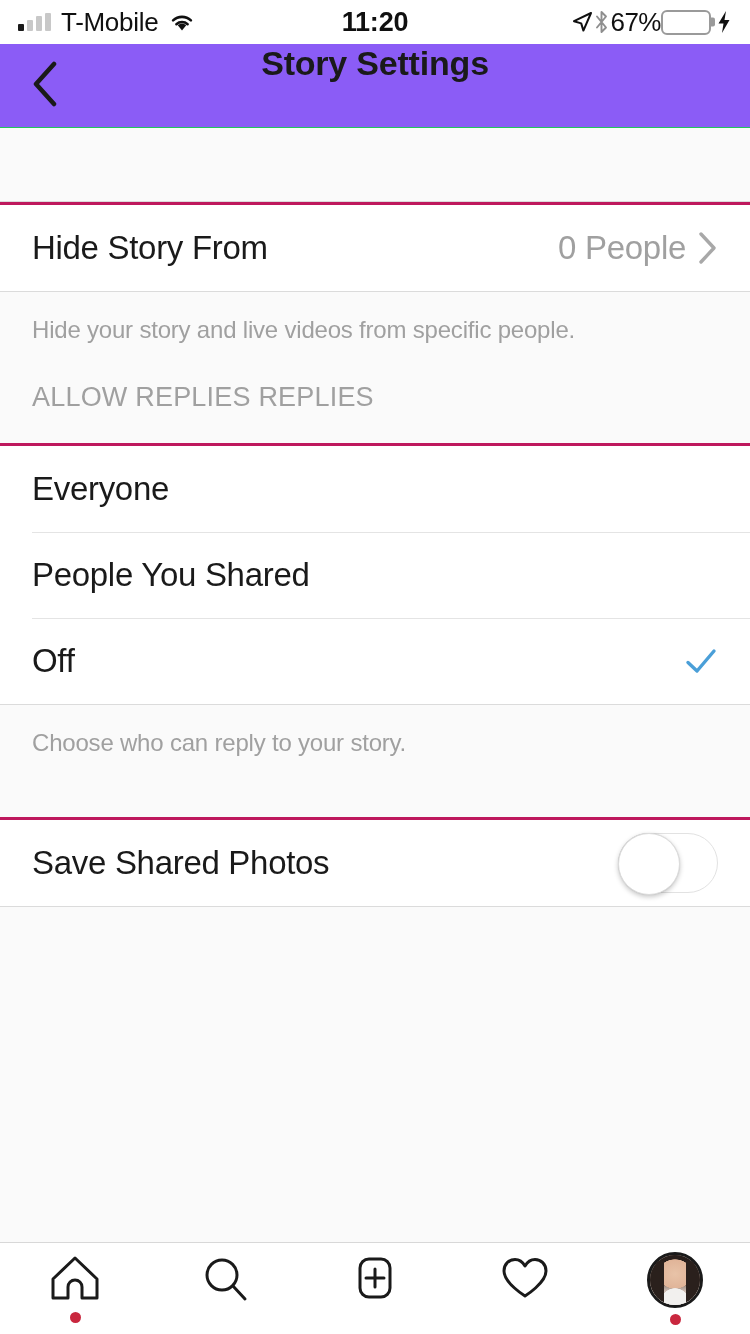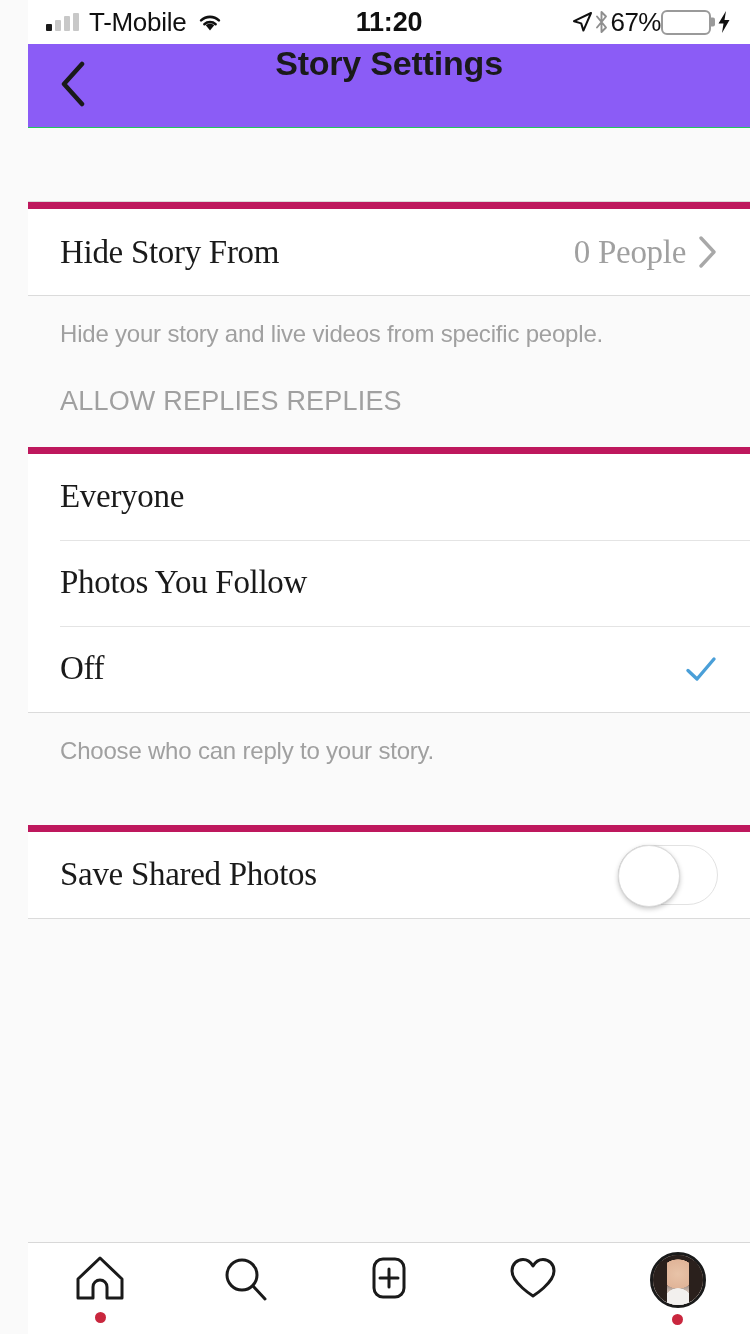--- a/index.html
+++ b/index.html
@@ -3,21 +3,21 @@
 <meta charset="utf-8">
 <style>
   * { margin:0; padding:0; box-sizing:border-box; }
   html, body {
     width:750px; height:1334px;
     background:#ffffff;
     font-family:"Liberation Sans", sans-serif;
     -webkit-font-smoothing:antialiased;
     overflow:hidden;
   }
-  .screen { position:relative; width:750px; height:1334px; background:#fafafa; display:flex; flex-direction:column;padding-left:28px; }
+  .screen { position:relative; width:750px; height:1334px; background:#fafafa; display:flex; flex-direction:column; }
 
   
   .statusbar {
     height:44px; flex:0 0 44px; background:#ffffff;
     display:flex; align-items:center; position:relative;
     padding:0 18px;
   }
   .sb-left { display:flex; align-items:center; gap:10px; }
   .sig-bars { display:flex; align-items:flex-end; gap:3px; height:18px; }
   .sig-bars i { display:block; width:6px; border-radius:1px; background:#c8c8c8; }
@@ -54,21 +54,21 @@
     position:absolute; left:0; right:0; text-align:center;
     font-size:34px; font-weight:bold; color:#1a1a1a; letter-spacing:-0.2px;
     pointer-events:none;
   }
 
   
   .content { flex:1 1 auto; background:#fafafa; overflow:hidden; position:relative; }
   .spacer { background:#fafafa; border-bottom:1px solid #dbdbdb; }
   .spacer.top { height:74px; border-top:0; }
 
-  .group { background:#ffffff; border-top:7px solid #be185d; border-bottom:1px solid #dbdbdb;font-family:Liberation Serif, serif; }
+  .group { background:#ffffff; border-top:3px solid #be185d; border-bottom:1px solid #dbdbdb; }
 
   .row {
     height:86px; display:flex; align-items:center;
     padding:0 32px; background:#ffffff; cursor:pointer; position:relative;
   }
   .row + .row:before {
     content:""; position:absolute; left:32px; right:0; top:0; height:1px; background:#e4e4e4;
   }
   .row-label { font-size:33px; color:#1a1a1a; letter-spacing:-0.3px; }
   .row-right { margin-left:auto; display:flex; align-items:center; gap:12px; }
@@ -206,21 +206,21 @@
     <div class="section-head">ALLOW REPLIES REPLIES</div>
     <div class="block-gray" style="height:30px"></div>
 
     <div class="group">
 
       <div class="row">
         <span class="row-label">Everyone</span>
       </div>
 
       <div class="row">
-        <span class="row-label">Photos You Follow</span>
+        <span class="row-label">People You Shared</span>
       </div>
 
       <div class="row">
         <span class="row-label">Off</span>
         <span class="row-right">
           <span class="check">
             <svg viewBox="0 0 34 34" width="34" height="34">
               <path d="M4 18.5 L13 27 L30 7" fill="none" stroke="#4a9fd8" stroke-width="3.4" stroke-linecap="round" stroke-linejoin="round"></path>
             </svg>
           </span>

